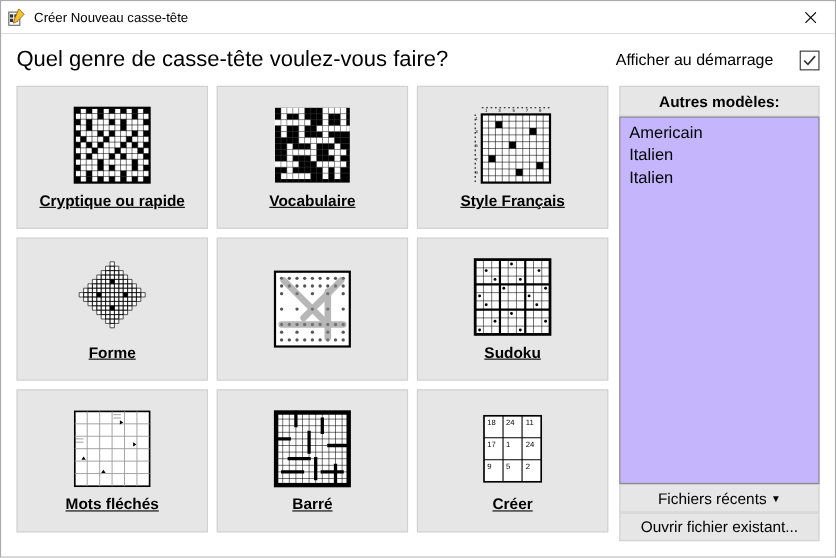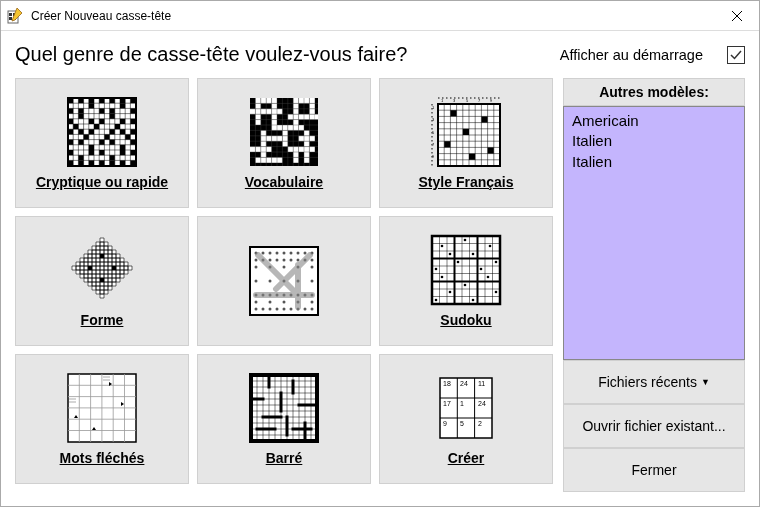--- a/index.html
+++ b/index.html
@@ -16,21 +16,21 @@
   .chk { width:18px; height:18px; border:1px solid #333; display:inline-flex; align-items:center; justify-content:center; }
   .main { flex:1; display:flex; gap:10px; }
   .grid { display:grid; grid-template-columns:repeat(3, 174px); grid-template-rows:repeat(3, 130px); gap:8px; }
   .card { background:#e6e6e6; border:1px solid #d0d0d0; display:flex; flex-direction:column; align-items:center; justify-content:center; gap:6px; cursor:pointer; }
   .card .thumb { width:72px; height:72px; }
   .card .label { font-weight:bold; font-size:14px; text-decoration:underline; text-align:center; padding:0 4px; }
   .side { width:194px; display:flex; flex-direction:column; gap:0; }
   .panel-hdr { background:#e6e6e6; border:1px solid #d0d0d0; height:28px; display:flex; align-items:center; justify-content:center; font-weight:bold; font-size:14px; }
   .listbox { border:1px solid #888; flex:1; background:#c4b5fd; padding:4px 8px; font-size:15px; overflow:auto; line-height:1.35; }
   .listbox div { cursor:default; }
-  .btn { background:#e6e6e6; border:1px solid #d0d0d0; height:44px; display:flex; align-items:center; justify-content:center; font-size:14px; cursor:pointer; gap:4px; }
+  .btn { background:#e6e6e6; border:1px solid #d0d0d0; height:26px; display:flex; align-items:center; justify-content:center; font-size:14px; cursor:pointer; gap:4px; }
   .btn .caret { font-size:9px; }
   svg { display:block; }
 </style>
 </head>
 <body>
 
 <div class="window">
   <div class="titlebar">
     <span class="app-icon">
       <svg viewBox="0 0 16 16">
@@ -460,19 +460,16 @@
           <div>Italien</div>
           <div>Italien</div>
         </div>
         <div class="btn">
           <span>Fichiers récents</span>
           <span class="caret">▼</span>
         </div>
         <div class="btn">
           <span>Ouvrir fichier existant...</span>
         </div>
-        <div class="btn">
-          <span>Fermer</span>
-        </div>
       </div>
     </div>
   </div>
 </div>
 
 </body></html>

